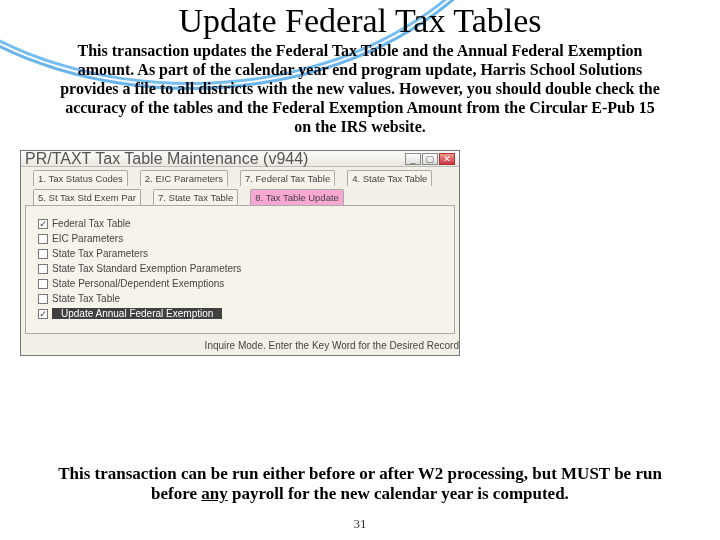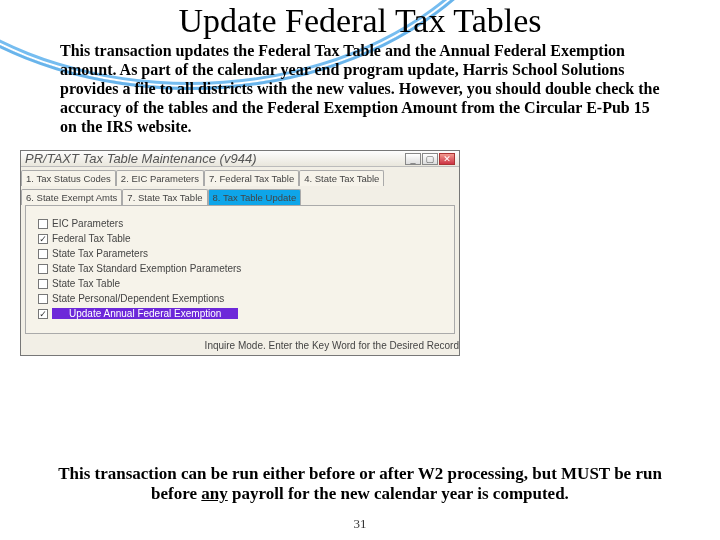--- a/index.html
+++ b/index.html
@@ -15,36 +15,36 @@
   .bg-arc {
     position:absolute; left:-160px; top:-430px;
     width:700px; height:520px;
     border:3px solid #4fa8e8;
     border-radius:50%;
     box-shadow: inset 0 0 0 2px #fff, inset 0 0 0 5px #5fb2ee;
     opacity:0.85;
     z-index:0;
   }
   .title { position:relative; z-index:1; font-size:34px; text-align:center; margin-top:2px; }
-  .intro { position:relative; z-index:1; font-size:16px; font-weight:bold; text-align:left; width:600px; margin:2px auto 0; line-height:1.18; }
+  .intro { position:relative; z-index:1; font-size:16px; font-weight:bold; text-align:center; width:600px; margin:2px auto 0; line-height:1.18; }
   .midrow { position:relative; z-index:1; display:flex; align-items:flex-start; margin-top:14px; }
   .shot { width:440px; margin-left:20px; border:1px solid #777; background:#f2efe6; font-family:Tahoma, Arial, sans-serif; font-size:11px; color:#333; }
   .shot-titlebar { height:16px; background:linear-gradient(#fdfdfd,#e9e6dc); border-bottom:1px solid #bbb; display:flex; align-items:center; padding:0 4px; }
-  .shot-titlebar-text { flex:1; font-size:13px; color:#555;font-style:italic; }
+  .shot-titlebar-text { flex:1; font-size:16px; color:#555; }
   .win-btns { display:flex; gap:1px; }
   .wb { width:16px; height:12px; border:1px solid #888; background:linear-gradient(#fff,#ddd); font-size:9px; line-height:10px; text-align:center; color:#555; }
   .wb.close { background:linear-gradient(#f39a8f,#c34); color:#fff; border-color:#a33; }
-  .tabrow { display:flex; gap:0; padding:3px 0 0; }
+  .tabrow { display:flex; gap:12px; padding:3px 12px 0; }
   .tab { padding:2px 4px; background:#f6f3ea; border:1px solid #aaa; border-bottom:none; border-radius:2px 2px 0 0; font-size:9.5px; color:#444; }
-  .tab.active { background:#0ea5e9; }
+  .tab.active { background:#f9a8d4; }
   .tabbody { background:#f6f3ea; border:1px solid #aaa; margin:0 4px 4px; padding:8px 12px 10px; }
   .cbrow { display:flex; align-items:center; gap:4px; margin:4px 0; font-size:10px; color:#444; }
   .cb { width:10px; height:10px; border:1px solid #777; background:#fff; display:inline-flex; align-items:center; justify-content:center; font-size:9px; color:#333; }
   .cb.checked::after { content:"✓"; line-height:8px; }
-  .hl { background:#6d28d9; color:#fff; padding:0 17px; }
+  .hl { background:#404040; color:#fff; padding:0 9px; }
   .statusline { margin:6px auto 4px; text-align:right; font-size:10px; color:#444; }
   .sidepara { width:215px; margin-left:18px; margin-top:12px; font-size:17px; line-height:1.25; font-family:"Times New Roman", serif; }
   .closing { position:absolute; left:0; right:0; bottom:36px; text-align:center; font-size:17px; font-weight:bold; padding:0 36px; }
   .closing .u { text-decoration:underline; }
   .pagenum { position:absolute; bottom:8px; left:0; right:0; text-align:center; font-size:13px; color:#333; }
 </style>
 </head>
 <body>
 
 <div class="bg-arc"></div>
@@ -62,49 +62,49 @@
         <span class="wb close">✕</span>
       </div>
     </div>
     <div class="tabrow" id="tabs1">
         <span class="tab">1. Tax Status Codes</span>
         <span class="tab">2. EIC Parameters</span>
         <span class="tab">7. Federal Tax Table</span>
         <span class="tab">4. State Tax Table</span>
       </div>
     <div class="tabrow" id="tabs2">
-        <span class="tab">6. State Exempt Amts</span>
+        <span class="tab">5. St Tax Std Exem Par</span>
         <span class="tab">7. State Tax Table</span>
         <span class="tab active">8. Tax Table Update</span>
       </div>
     <div class="tabbody">
       <div id="cblist">
           <div class="cbrow">
+            <span class="cb checked"></span>
+            <span>Federal Tax Table</span>
+          </div>
+          <div class="cbrow">
             <span class="cb"></span>
             <span>EIC Parameters</span>
-          </div>
-          <div class="cbrow">
-            <span class="cb checked"></span>
-            <span>Federal Tax Table</span>
           </div>
           <div class="cbrow">
             <span class="cb"></span>
             <span>State Tax Parameters</span>
           </div>
           <div class="cbrow">
             <span class="cb"></span>
             <span>State Tax Standard Exemption Parameters</span>
           </div>
           <div class="cbrow">
             <span class="cb"></span>
-            <span>State Tax Table</span>
+            <span>State Personal/Dependent Exemptions</span>
           </div>
           <div class="cbrow">
             <span class="cb"></span>
-            <span>State Personal/Dependent Exemptions</span>
+            <span>State Tax Table</span>
           </div>
           <div class="cbrow">
             <span class="cb checked"></span>
             <span class="hl">Update Annual Federal Exemption</span>
           </div>
         </div>
     </div>
     <div class="statusline">Inquire Mode. Enter the Key Word for the Desired Record</div>
   </div>
 </div>

